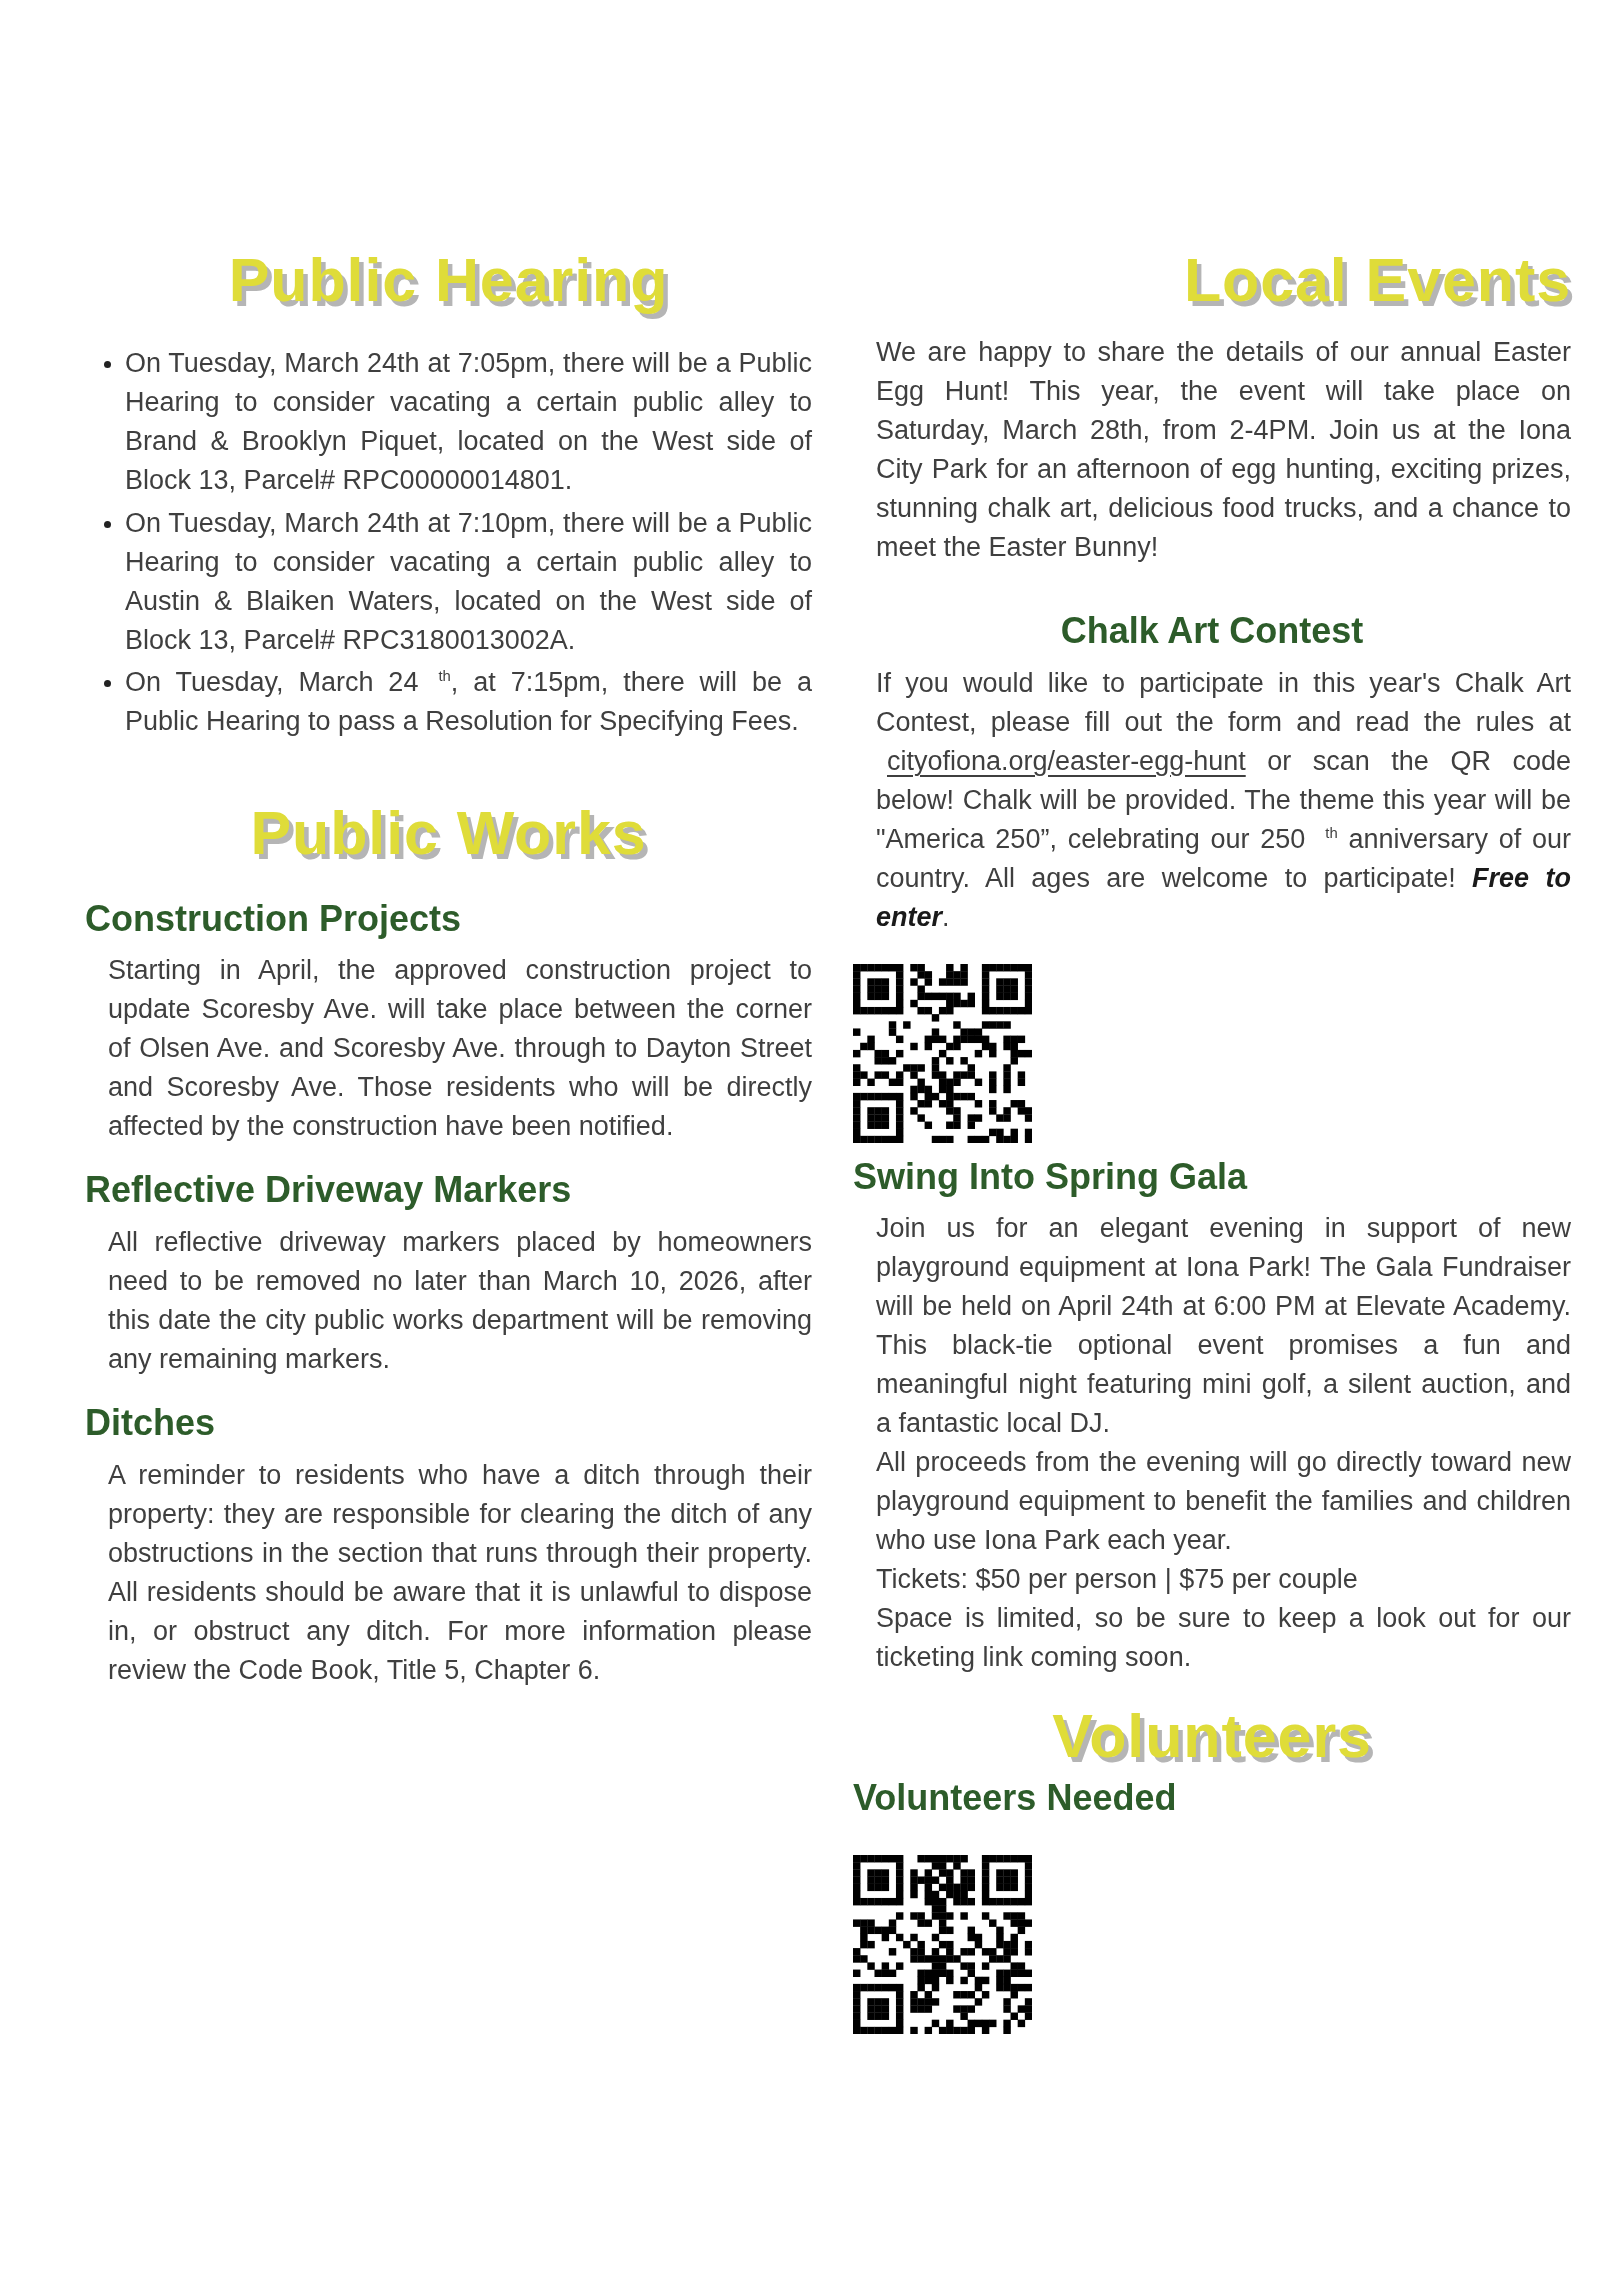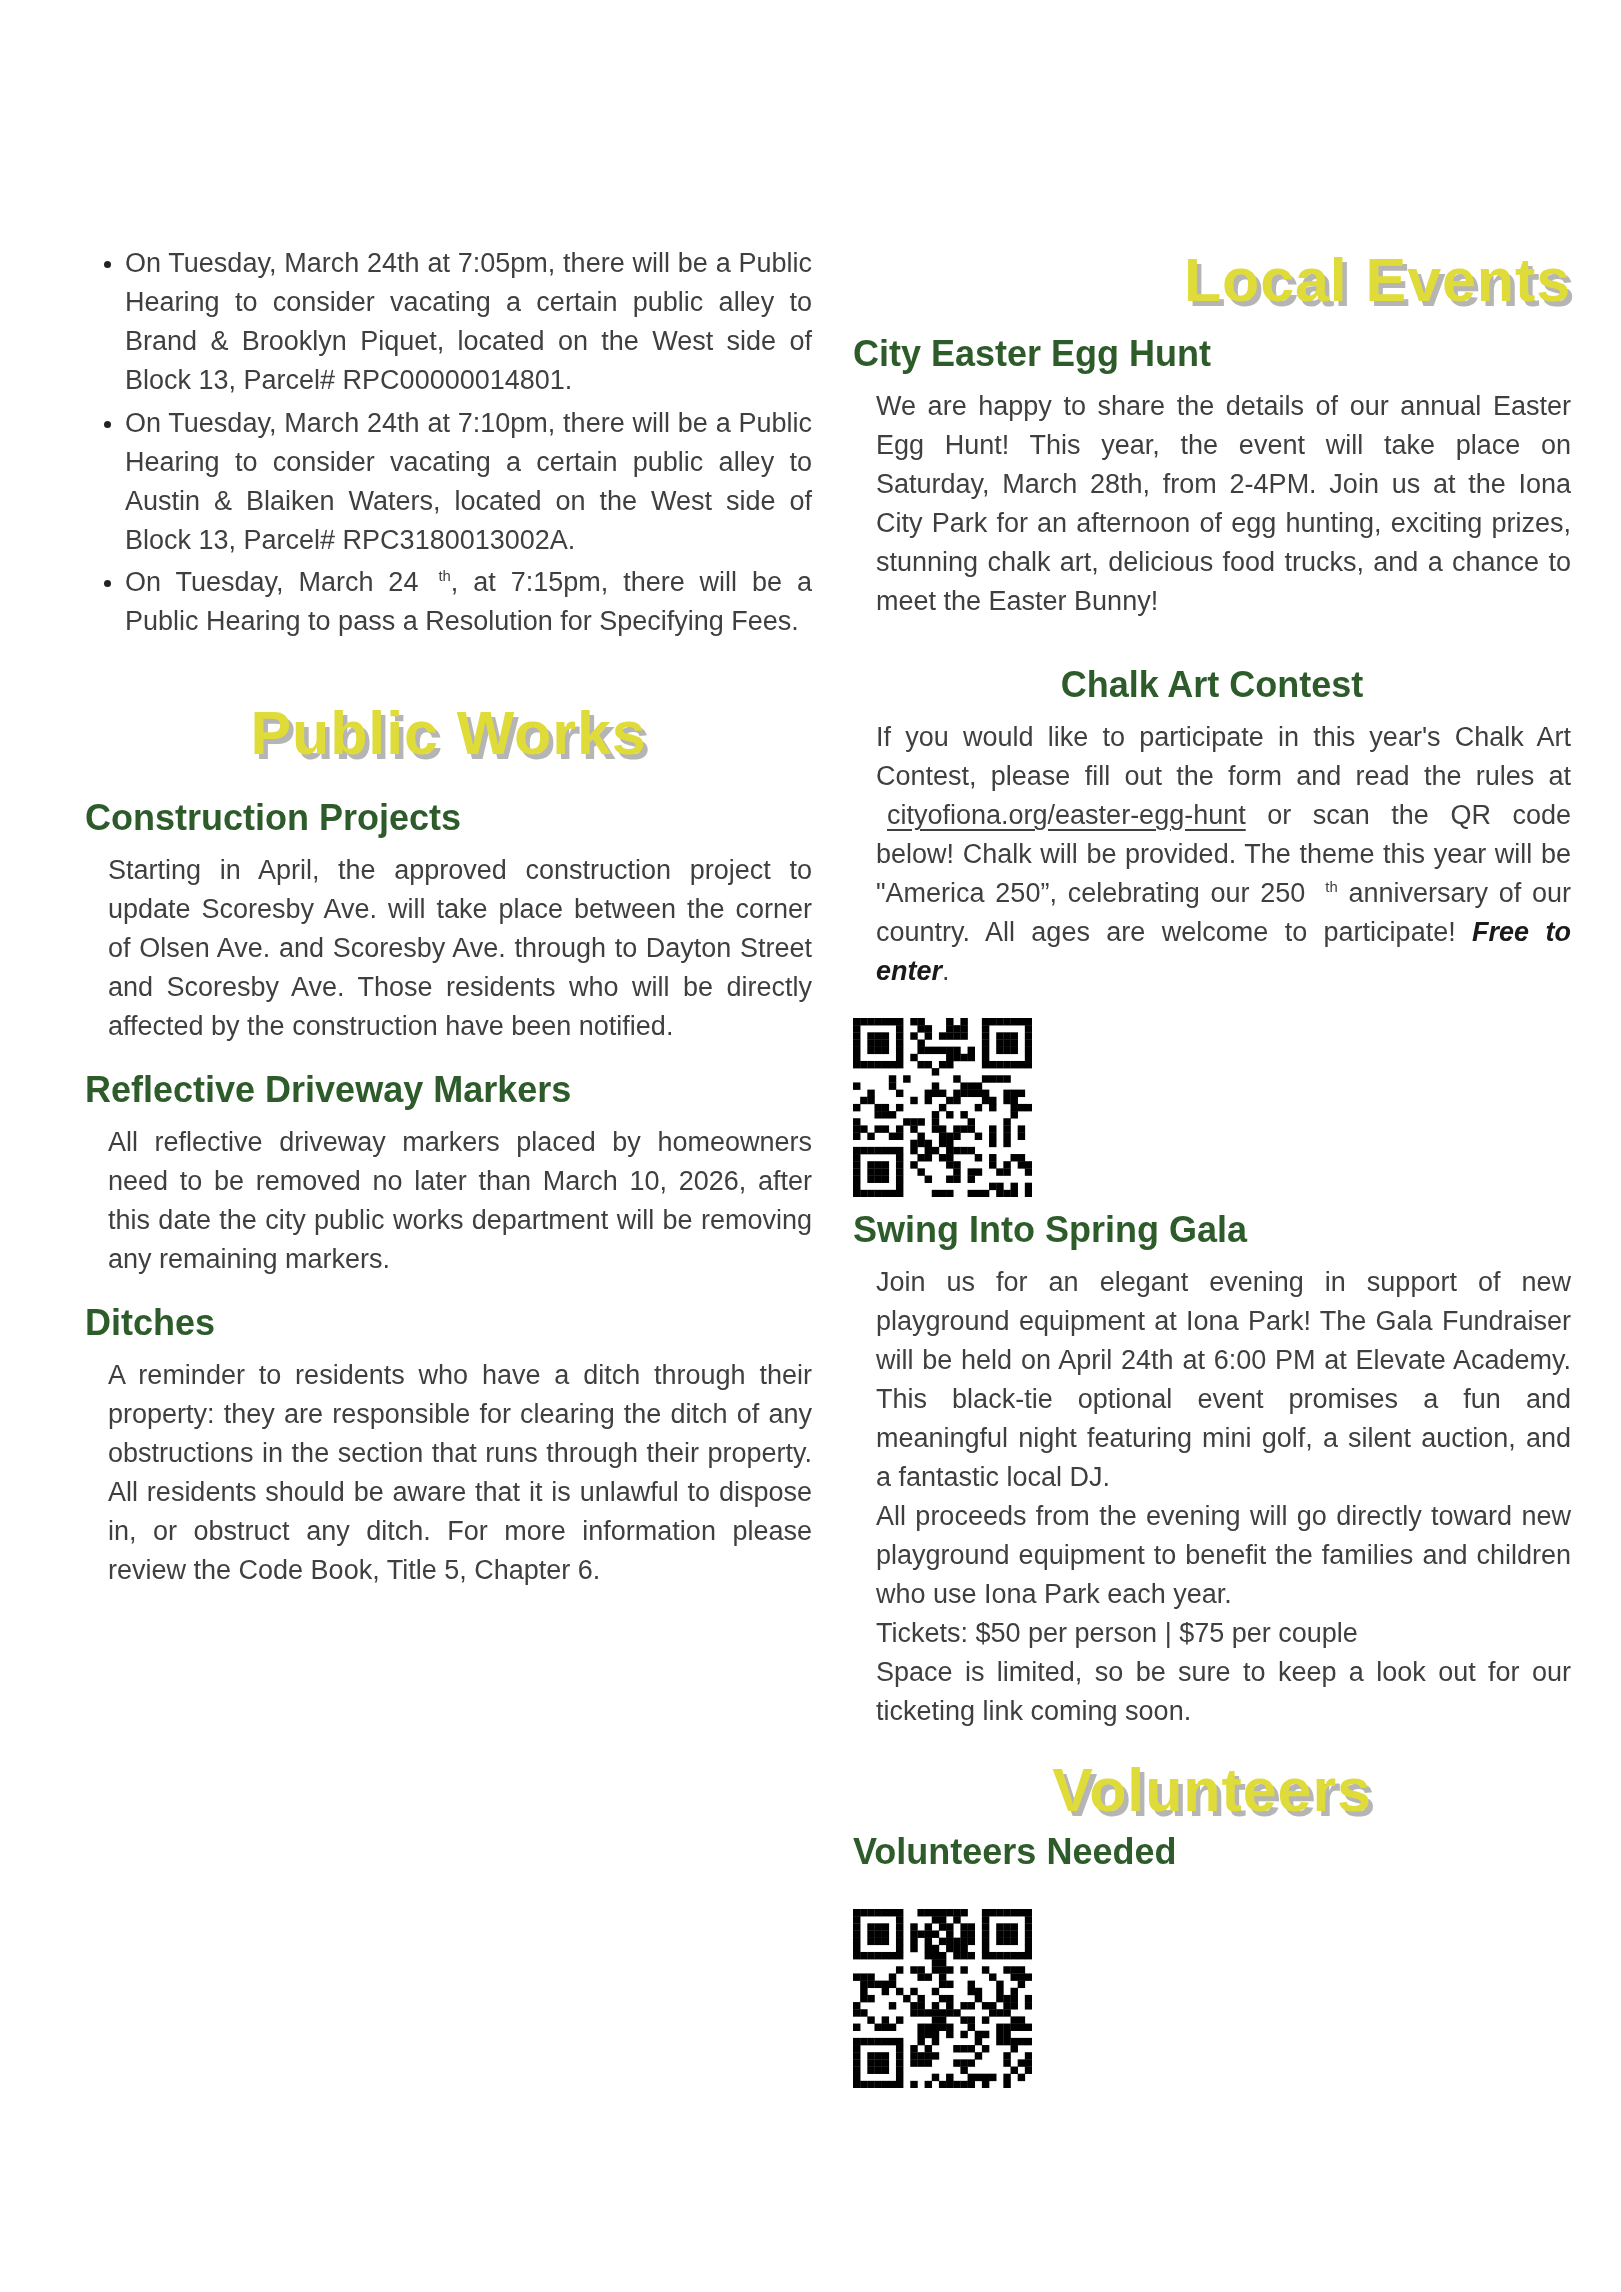--- a/index.html
+++ b/index.html
@@ -64,20 +64,21 @@
   .qr-volunteer{margin:36px 77px 0 auto;}
   .gala-block p{margin:0;}
 </style>
 </head>
 <body>
 
 <div class="page">
 
 
   <div class="col col-left">
+    <h1 class="page-title">Public Hearing</h1>
 
     <ul class="bullets">
       <li><span>On Tuesday, March 24th at 7:05pm, there will be a Public Hearing to consider vacating a certain public alley to Brand &amp; Brooklyn Piquet, located on the West side of Block 13, Parcel# RPC00000014801.</span></li>
       <li><span>On Tuesday, March 24th at 7:10pm, there will be a Public Hearing to consider vacating a certain public alley to Austin &amp; Blaiken Waters, located on the West side of Block 13, Parcel# RPC3180013002A.</span></li>
       <li><span>On Tuesday, March 24</span><sup class="seg-sup">th</sup><span>, at 7:15pm, there will be a Public Hearing to pass a Resolution for Specifying Fees.</span></li>
     </ul>
 
     <h1 class="page-title mt-gap">Public Works</h1>
 
     <h2 class="sub-heading">Construction Projects</h2>
@@ -86,21 +87,20 @@
     <h2 class="sub-heading">Reflective Driveway Markers</h2>
     <p class="body-text indent">All reflective driveway markers placed by homeowners need to be removed no later than March 10, 2026, after this date the city public works department will be removing any remaining markers.</p>
 
     <h2 class="sub-heading">Ditches</h2>
     <p class="body-text indent">A reminder to residents who have a ditch through their property: they are responsible for clearing the ditch of any obstructions in the section that runs through their property. All residents should be aware that it is unlawful to dispose in, or obstruct any ditch. For more information please review the Code Book, Title 5, Chapter 6.</p>
   </div>
 
   <div class="col col-right">
     <h1 class="page-title" style="margin-bottom:16px;text-align:right;">Local Events</h1>
 
-    <h2 class="sub-heading" style="margin-top:0;">City Easter Egg Hunt</h2>
     <p class="body-text indent">We are happy to share the details of our annual Easter Egg Hunt! This year, the event will take place on Saturday, March 28th, from 2-4PM. Join us at the Iona City Park for an afternoon of egg hunting, exciting prizes, stunning chalk art, delicious food trucks, and a chance to meet the Easter Bunny!</p>
 
     <h2 class="sub-heading" style="margin-top:43px;text-align:center;">Chalk Art Contest</h2>
     <p class="body-text indent"><span>If you would like to participate in this year's Chalk Art Contest, please fill out the form and read the rules at </span><a href="#" class="seg-link">cityofiona.org/easter-egg-hunt</a><span> or scan the QR code below! Chalk will be provided. The theme this year will be "America 250”, celebrating our 250</span><sup class="seg-sup">th</sup><span> anniversary of our country.  All ages are welcome to participate! </span><span class="seg-bold-italic">Free to enter</span><span>.</span></p>
 
     <div class="qr-wrap qr-chalk">
       <svg class="qr" viewBox="0 0 25 25">
           <rect x="0" y="0" width="1.04" height="1.04"></rect>
           <rect x="1" y="0" width="1.04" height="1.04"></rect>
           <rect x="2" y="0" width="1.04" height="1.04"></rect>

